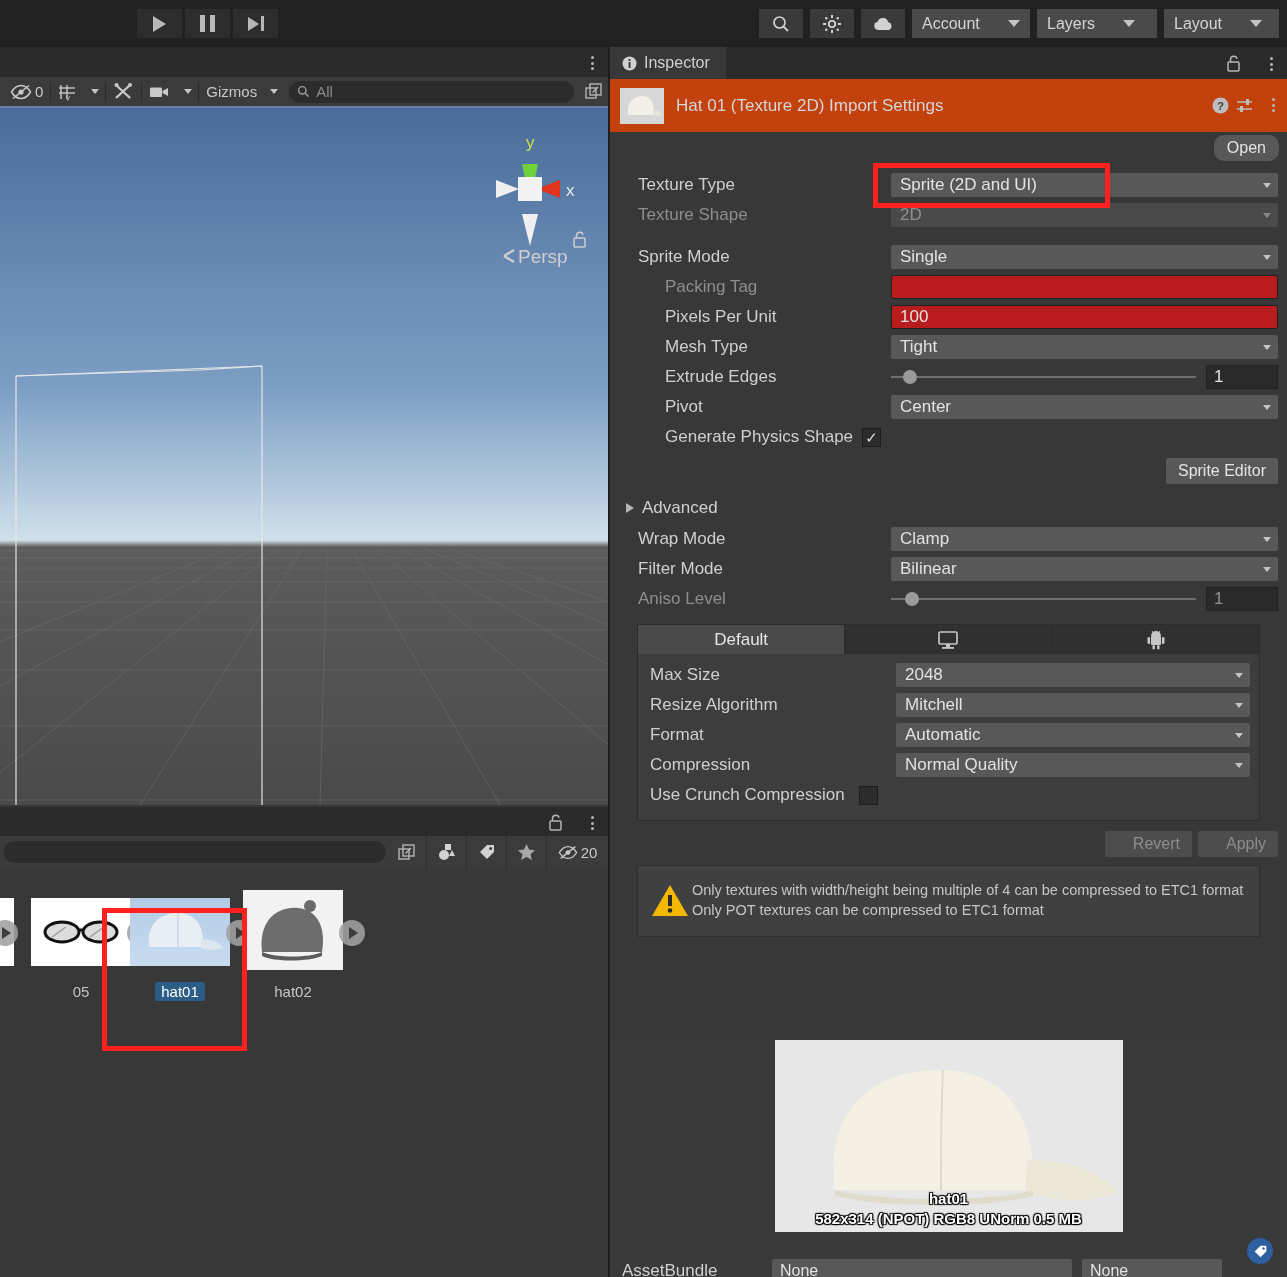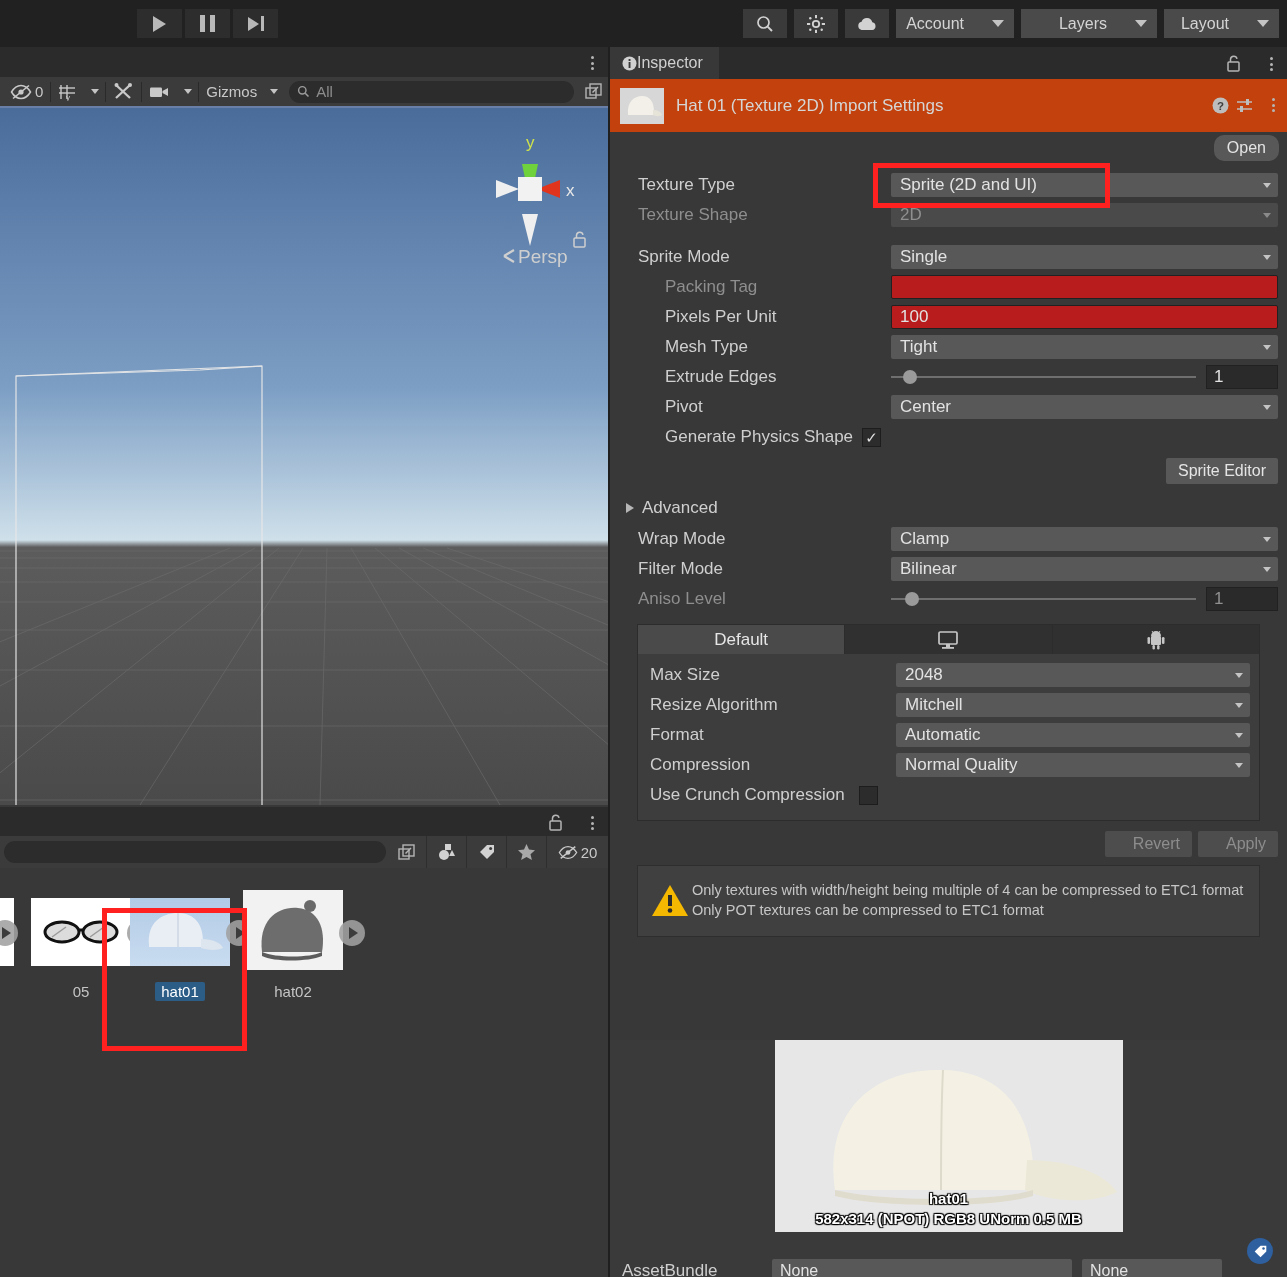--- a/index.html
+++ b/index.html
@@ -26,21 +26,21 @@
   }
   .tb-right { position: absolute; right: 8px; top: 9px; display: flex; gap: 7px; align-items: center; }
   .tb-iconbtn {
     height: 29px; min-width: 44px; background: #3a3a3a; border: none;
     display: flex; align-items: center; justify-content: center; cursor: pointer;
     padding: 0 8px;
   }
   .tb-dropbtn {
     height: 29px; background: #4a4a4a; border: none; color: #d4d4d4;
     font-size: 16px; display: flex; align-items: center; cursor: pointer;
-    padding: 0 10px; gap: 28px; justify-content: flex-end;
+    padding: 0 10px; gap: 28px; justify-content: flex-start;
   }
   .caret { width: 0; height: 0; border-left: 6px solid transparent;
            border-right: 6px solid transparent; border-top: 7px solid #c4c4c4; }
   .caret.sm { border-left-width: 4.5px; border-right-width: 4.5px; border-top-width: 5.5px; }
 
   
   .scene-panel { position: absolute; left: 0; top: 47px; width: 608px; height: 760px; background: #383838; }
   .scene-tabbar { position: relative; height: 30px; background: #2b2b2b; }
   .kebab { display: flex; flex-direction: column; gap: 2.5px; align-items: center; cursor: pointer; }
   .kebab i { width: 3px; height: 3px; background: #b5b5b5; border-radius: 50%; display: block; }
@@ -89,21 +89,21 @@
     content: ""; border-left: 9px solid #3c3c3c; border-top: 6px solid transparent;
     border-bottom: 6px solid transparent; margin-left: 3px;
   }
   .asset .lbl { margin-top: 16px; font-size: 15px; color: #c4c4c4; display: inline-block; padding: 1px 6px; }
   .asset.selected .lbl { background: #2c5d87; color: #fff; border-radius: 2px; }
 
   
   .inspector { position: absolute; left: 610px; top: 47px; width: 677px; height: 1230px; background: #383838; }
   .insp-tabbar { position: relative; height: 32px; background: #2b2b2b; display: flex; align-items: center; }
   .insp-tab {
-    height: 32px; background: #383838; display: flex; align-items: center; 
+    height: 32px; background: #383838; display: flex; align-items: center; gap: 7px;
     padding: 0 16px 0 12px; font-size: 16px; color: #d0d0d0; cursor: pointer;
   }
   .insp-head { position: relative; height: 53px; background: #c2410c; display: flex; align-items: center; padding: 0 10px; gap: 12px; }
   .insp-head .title { font-size: 17px; color: #d6d6d6; }
   .insp-head .mini-thumb { width: 44px; height: 36px; background: #4a4a4a; position: relative; overflow: hidden; }
   .open-row { height: 32px; display: flex; justify-content: flex-end; align-items: center; padding-right: 8px; background: #383838; }
   .open-btn { background: #585858; color: #e4e4e4; border: none; font-size: 16px; padding: 4px 13px; cursor: pointer; border-radius: 10px; }
 
   .prop-row { display: flex; align-items: center; height: 30px; padding-left: 28px; }
   .prop-label { width: 253px; font-size: 17px; color: #cfcfcf; flex-shrink: 0; }
@@ -211,21 +211,21 @@
       </button>
       <button class="tb-iconbtn">
         <svg width="22" height="16" viewBox="0 0 22 16">
           <path d="M5.5 14 A4.2 4.2 0 0 1 5.6 5.8 A5.6 5.6 0 0 1 16.3 6.3 A3.9 3.9 0 0 1 16.2 14 Z" fill="#d2d2d2"></path>
         </svg>
       </button>
       <button class="tb-dropbtn" style="width:118px;">
         <span>Account</span>
         <span class="caret"></span>
       </button>
-      <button class="tb-dropbtn" style="width:136px;">
+      <button class="tb-dropbtn" style="width:120px;">
         <span>Layers</span>
         <span class="caret"></span>
       </button>
       <button class="tb-dropbtn" style="width:115px;">
         <span>Layout</span>
         <span class="caret"></span>
       </button>
     </div>
   </div>
 

